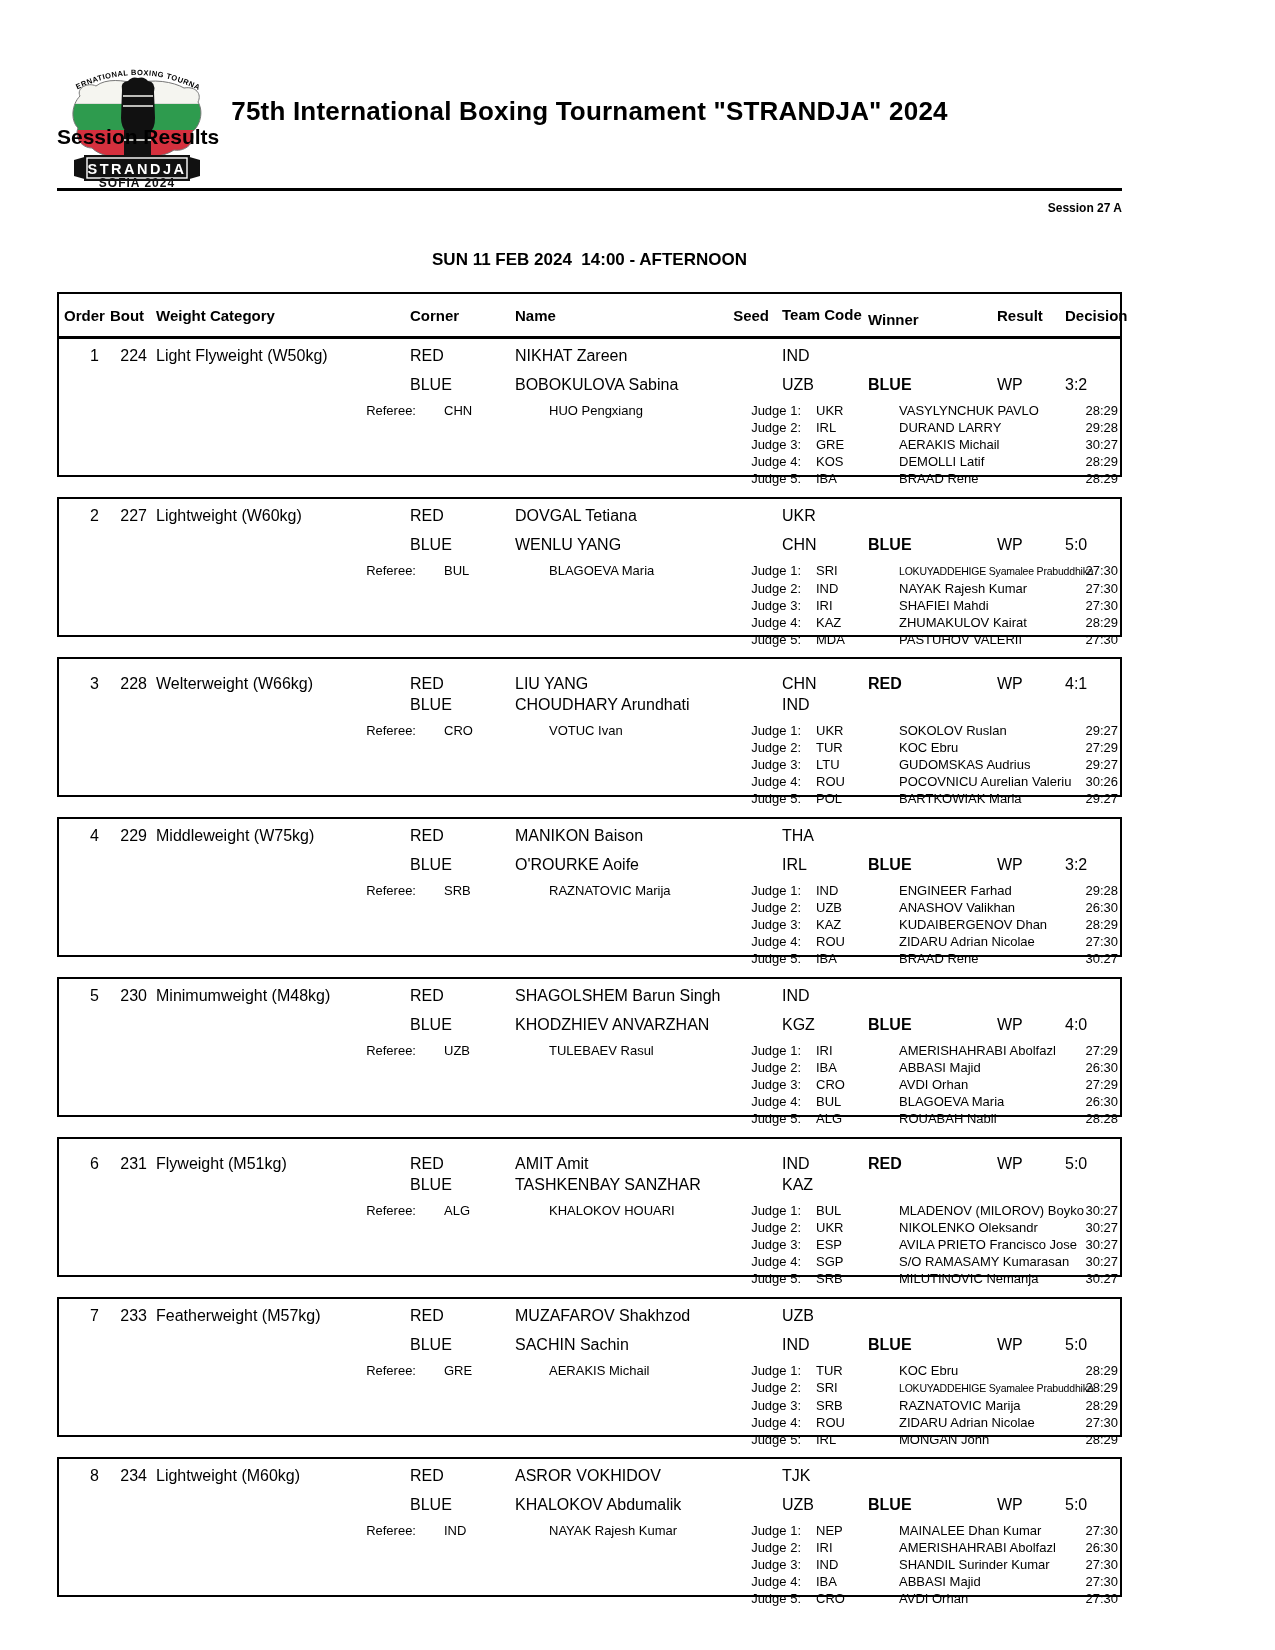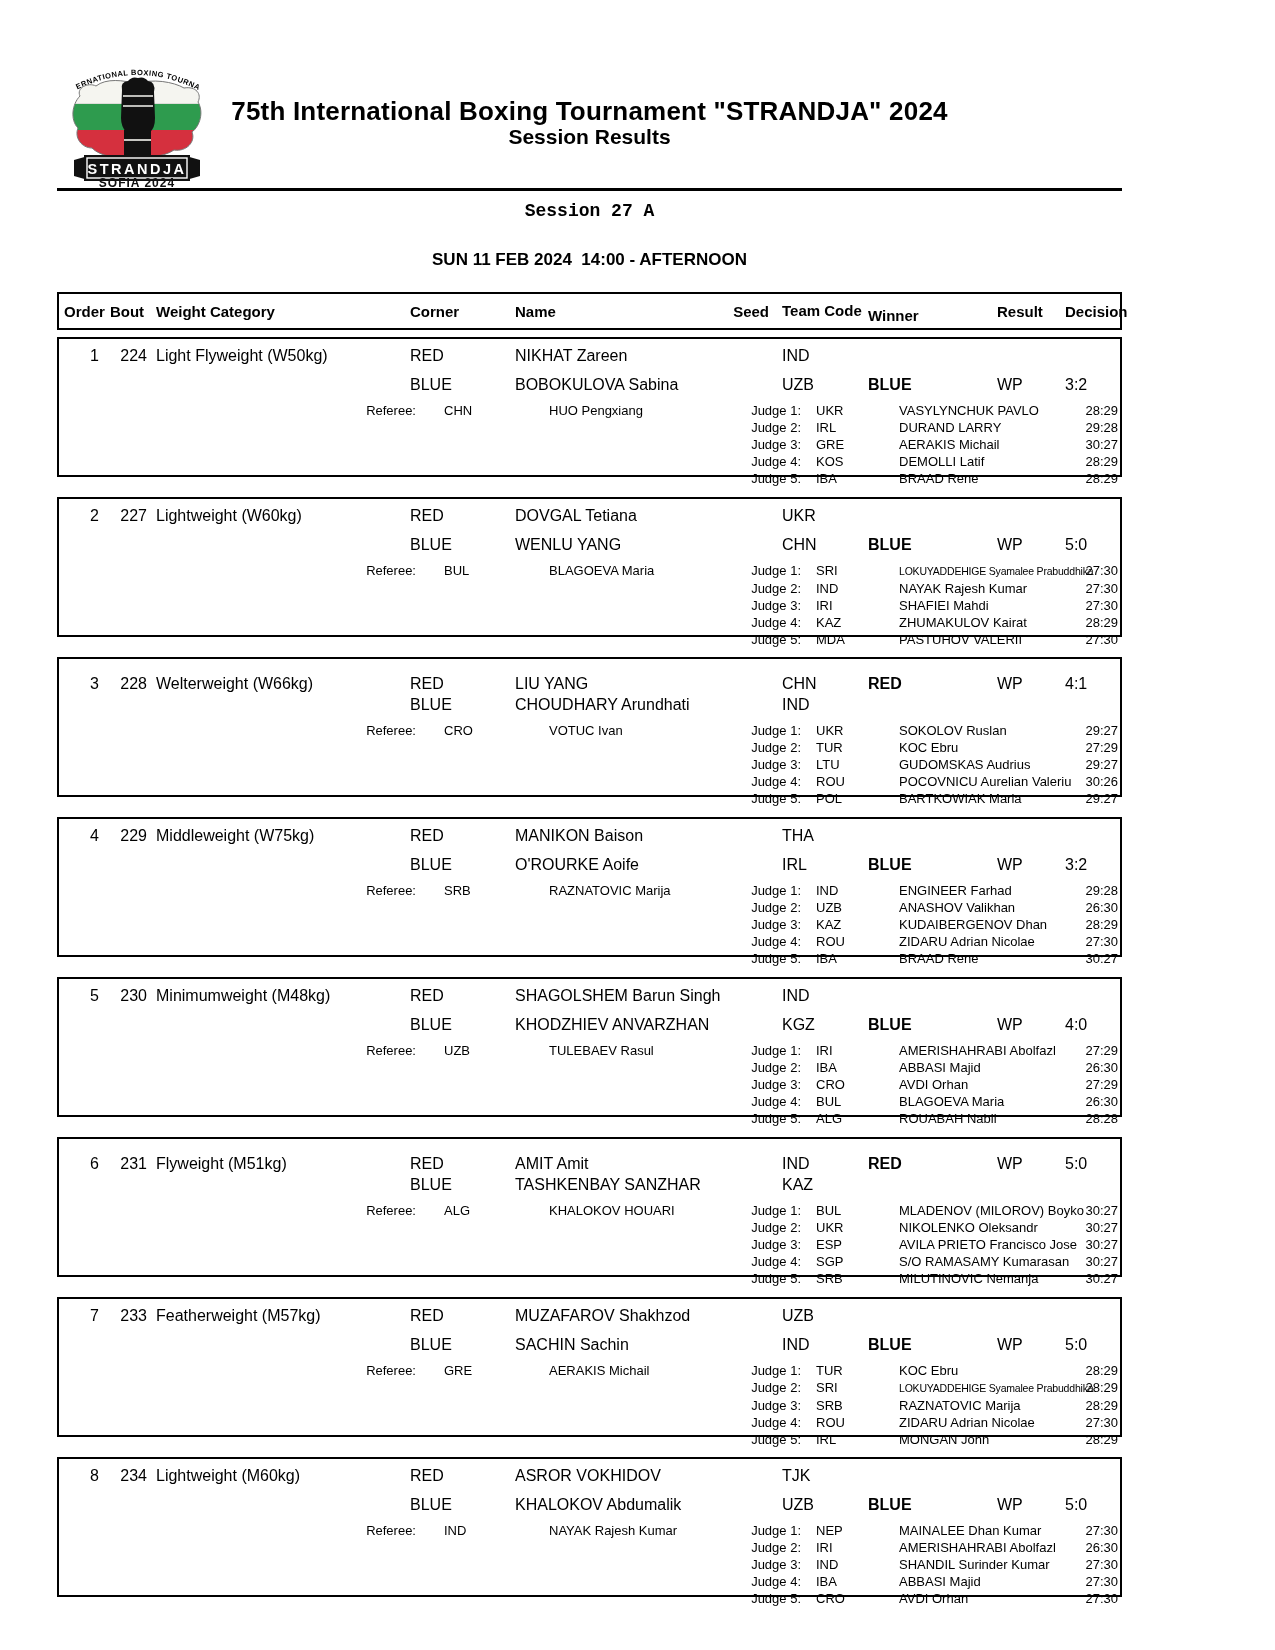--- a/index.html
+++ b/index.html
@@ -10,48 +10,48 @@
     overflow:hidden;
   }
 
   
   .doc-title {
     position:absolute; left:57px; width:1065px; top:60px;
     text-align:center; font-size:26px; font-weight:bold; letter-spacing:0.2px;margin-top:36px;
   }
   .doc-subtitle {
     position:absolute; left:57px; width:1065px; top:125px;
-    text-align:center; font-size:21px; font-weight:bold;
+    font-size:21px; font-weight:bold;
   }
   .strandja-logo { position:absolute; left:66px; top:56px; width:142px; height:132px; }
   .eubc-logo { position:absolute; left:818px; top:100px; width:312px; height:64px; }
   .eubc-row { display:flex; align-items:flex-start; }
   .eubc-acronym {
     font-size:47px; font-weight:bold; line-height:44px; letter-spacing:4px;
     color:#1a4a99; transform:scaleX(1.12); transform-origin:left top;
   }
   .eubc-sub {
     margin-top:2px; margin-left:58px;
     font-size:11.5px; font-weight:bold; color:#cf2030; letter-spacing:1.7px; white-space:nowrap;
   }
   .header-rule { position:absolute; left:57px; top:188px; width:1065px; height:3px; background:#000; }
 
   .session-name {
     position:absolute; left:57px; width:1065px; top:201px;
-    text-align:center; font-size:18px; font-weight:bold;font-family:Liberation Mono, monospace;
+    text-align:right; font-size:12px; font-weight:bold;
   }
   .session-datetime {
     position:absolute; left:57px; width:1065px; top:250px;
     text-align:center; font-size:17px; font-weight:bold; white-space:pre;
   }
 
   
   .cols { display:grid; grid-template-columns:44px 48px 259px 105px 207px 55px 88px 130px 67px 58px; align-items:baseline; }
   .thead {
-    position:absolute; left:57px; top:292px; width:1065px; height:38px;
+    position:absolute; left:57px; top:292px; width:1065px; height:46px;
     border:2px solid #000; font-weight:bold; font-size:15px;
     display:flex; align-items:center;
   }
   .thead .cols { width:100%; align-items:center; }
   .c-order { text-align:left; padding-left:5px; }
   .c-bout  { text-align:center; }
   .c-weight{ padding-left:5px; }
   .c-seed  { text-align:right; padding-right:8px; }
   .c-team  { padding-left:5px; line-height:1.15; }
   .c-winner{ padding-left:3px;margin-top:8px; }

